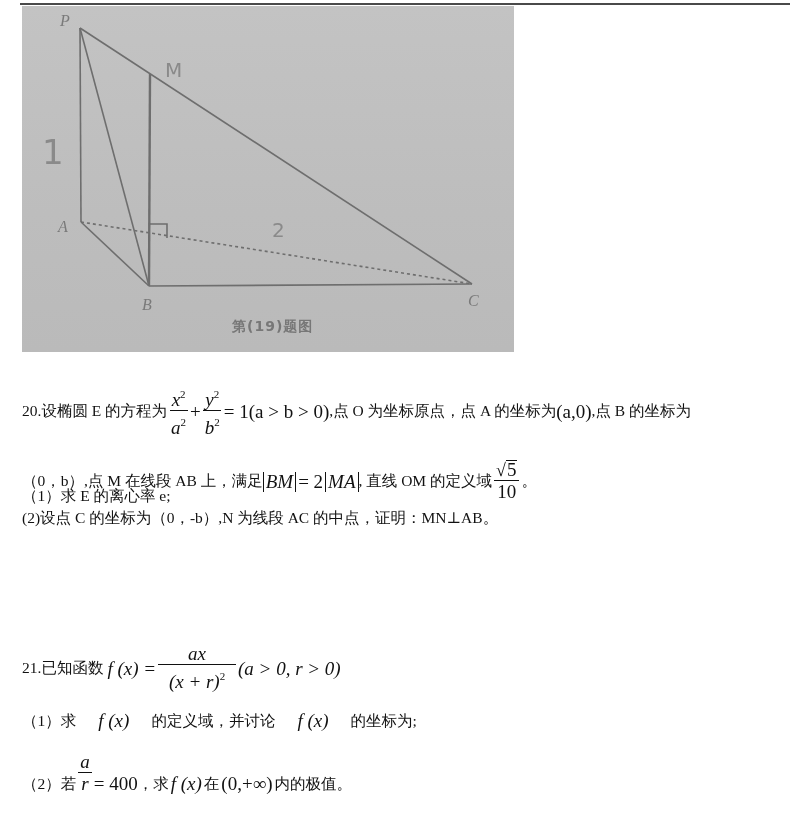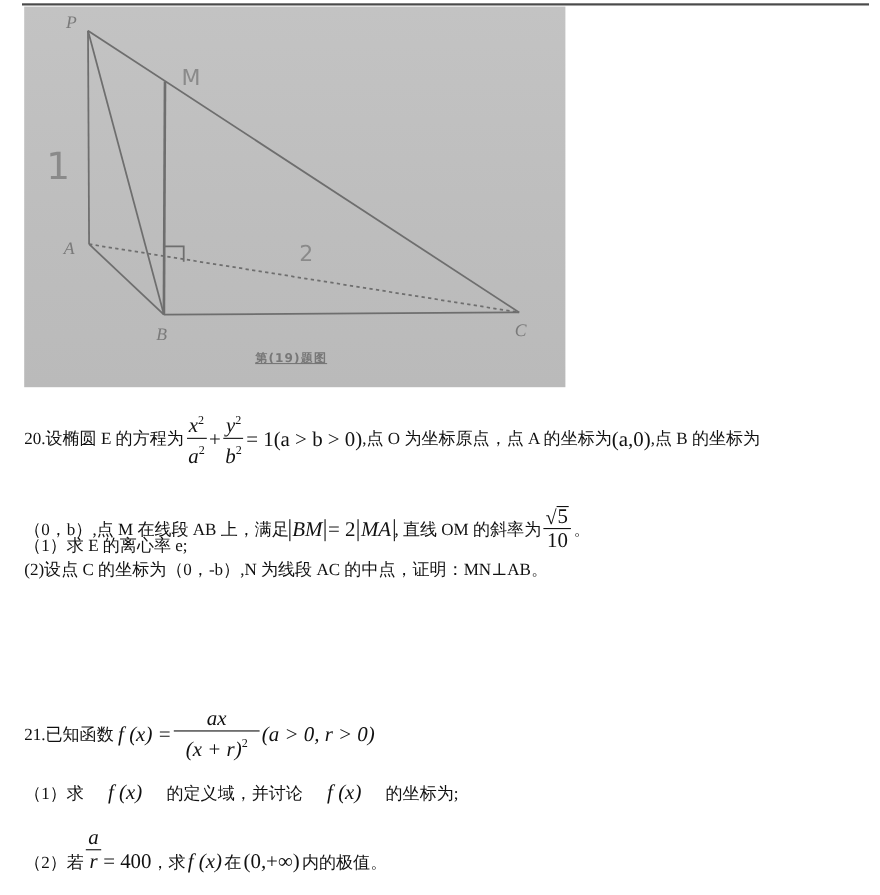--- a/index.html
+++ b/index.html
@@ -3,21 +3,21 @@
 <meta charset="utf-8">
 <style>
   html, body { margin:0; padding:0; background:#ffffff; }
   body { width:800px; height:814px; position:relative; overflow:hidden;
          font-family:"Liberation Serif","DejaVu Serif",serif; color:#111; }
   .top-rule { position:absolute; left:20px; top:3px; width:770px; height:2px; background:#4a4a4a; }
   .photo { position:absolute; left:22px; top:6px; width:492px; height:346px;
            background:linear-gradient(180deg,#c3c3c3 0%,#bdbdbd 60%,#bababa 100%); overflow:hidden; }
   .photo svg { position:absolute; left:0; top:0; }
   .fig-caption { position:absolute; left:232px; top:318px; font-family:"DejaVu Sans",sans-serif;
-                 font-size:11px; font-weight:bold; color:#777; letter-spacing:1px; filter:blur(0.6px);text-decoration:underline; }
+                 font-size:14px; font-weight:bold; color:#777; letter-spacing:1px; filter:blur(0.6px); }
   .pt-label { position:absolute; font-family:"Liberation Serif",serif; font-style:italic; font-size:16px; color:#7a7a7a; filter:blur(0.4px); }
   .hand { position:absolute; font-family:"DejaVu Sans",sans-serif; color:#8a8a8a; font-size:20px; filter:blur(0.5px); }
 
   .line { position:absolute; left:22px; font-size:15.5px; white-space:nowrap; display:flex; align-items:center; }
   .line span { white-space:nowrap; }
   .m { font-family:"Liberation Serif",serif; font-style:italic; font-size:19px; }
   .mr { font-family:"Liberation Serif",serif; font-size:19px; }
   .frac { display:inline-flex; flex-direction:column; align-items:center; margin:0 2px; vertical-align:middle; }
   .frac .num { border-bottom:1px solid #111; padding:0 2px; line-height:20px; }
   .frac .den { padding:0 2px; line-height:22px; }
@@ -50,21 +50,21 @@
   <span class="pt-label" style="left:38px;top:6px;">P</span>
   <span class="pt-label" style="left:36px;top:212px;">A</span>
   <span class="pt-label" style="left:120px;top:290px;">B</span>
   <span class="pt-label" style="left:446px;top:286px;">C</span>
   <span class="hand" style="left:143px;top:52px;">M</span>
   <span class="hand" style="left:20px;top:126px;font-size:34px;">1</span>
   <span class="hand" style="left:250px;top:212px;">2</span>
   <span class="fig-caption" style="left:210px;top:312px;">第(19)题图</span>
 </div>
 
-<div class="line" style="top:372px;text-align:center;">
+<div class="line" style="top:384px;text-align:center;">
   <span>20.设椭圆 E 的方程为</span>
   <span class="frac m">
     <span class="num"><span>x</span><sup>2</sup></span>
     <span class="den"><span>a</span><sup>2</sup></span>
   </span>
   <span class="mr">+</span>
   <span class="frac m">
     <span class="num"><span>y</span><sup>2</sup></span>
     <span class="den"><span>b</span><sup>2</sup></span>
   </span>
@@ -72,21 +72,21 @@
   <span>,点 O 为坐标原点，点 A 的坐标为</span>
   <span class="mr">(a,0)</span>
   <span>,点 B 的坐标为</span>
 </div>
 
 <div class="line" style="top:460px;">
   <span>（0，b）,点 M 在线段 AB 上，满足</span>
   <span class="m abs">BM</span>
   <span class="mr" style="margin:0 2px;">= 2</span>
   <span class="m abs">MA</span>
-  <span>, 直线 OM 的斜率为</span>
+  <span>, 直线 OM 的定义域</span>
   <span class="frac mr">
     <span class="num sqrt">
         <span class="rad">√</span>
         <span class="under">5</span>
       </span>
     <span class="den">10</span>
   </span>
   <span>。</span>
 </div>
 

